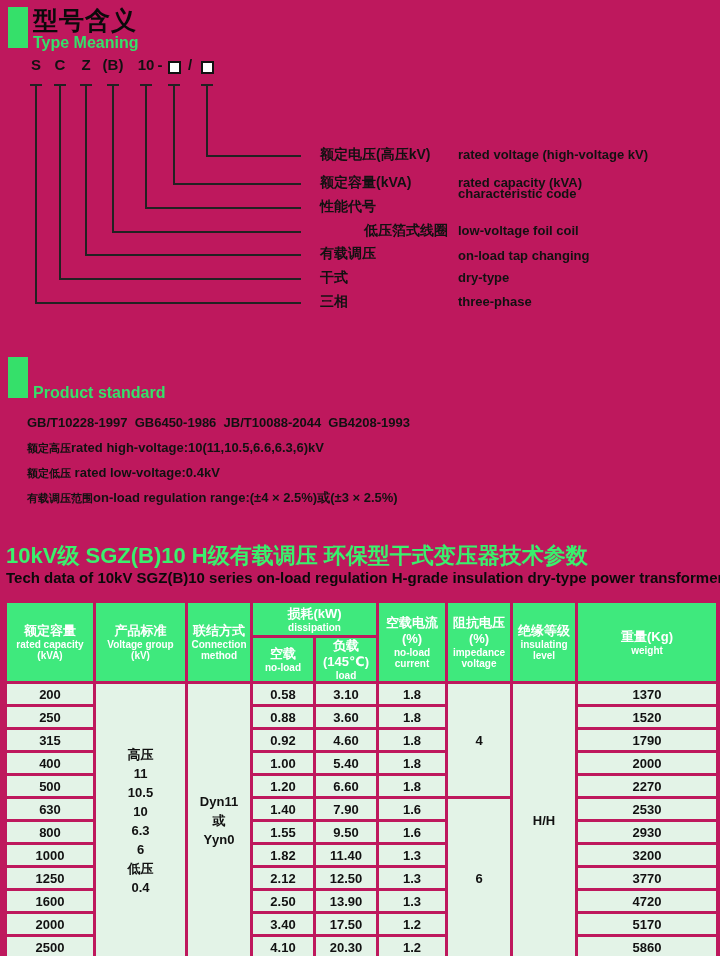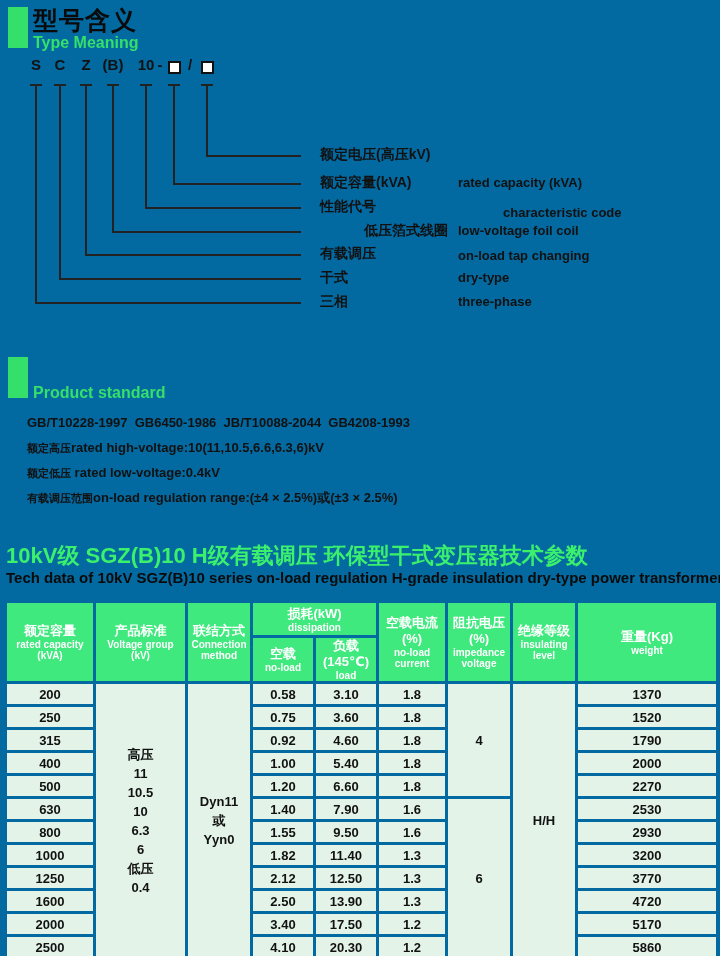--- a/index.html
+++ b/index.html
@@ -1,16 +1,16 @@
 <!DOCTYPE html>
 <html style="--accent-green: #35e06a; --title-green: #3af06d; --header-green: #3fe97d; --cell-green: #e3f3e7;"><head>
 <meta charset="utf-8">
 <style>
   html,body{margin:0;padding:0;background:#fff;}
-  .page{position:relative;width:720px;height:956px;background:#0369a1;overflow:hidden;
+  .page{position:relative;width:720px;height:956px;background:#be185d;overflow:hidden;
         font-family:"Liberation Sans","DejaVu Sans",sans-serif;color:#111;}
   .abs{position:absolute;}
   .bar{position:absolute;left:8px;width:20px;height:41px;background:var(--accent-green);}
   .h-zh{font-size:25px;font-weight:bold;color:#0a0a0a;letter-spacing:1px;white-space:nowrap;}
   .h-en{font-size:16px;font-weight:bold;color:var(--accent-green);white-space:nowrap;}
 
   
   .code-char{position:absolute;font-size:15px;font-weight:bold;color:#111;white-space:pre;}
   .code-box{position:absolute;width:9px;height:9px;border:2px solid #111;background:#fff;}
   .dline{position:absolute;background:#222;}
@@ -53,30 +53,31 @@
       <div class="code-char" style="left: 113px; top: 56px; transform: translateX(-50%);">(B)</div>
       <div class="code-char" style="left: 146px; top: 56px; transform: translateX(-50%);">10</div>
       <div class="code-char" style="left: 160px; top: 56px; transform: translateX(-50%);">-</div>
       <div class="code-box" style="left: 168px; top: 61px;"></div>
       <div class="code-char" style="left: 190px; top: 56px; transform: translateX(-50%);">/</div>
       <div class="code-box" style="left: 201px; top: 61px;"></div>
       <div class="dline" style="left: 201px; top: 84px; width: 12px; height: 2px;"></div>
       <div class="dline" style="left: 206px; top: 85px; width: 2px; height: 70px;"></div>
       <div class="dline" style="left: 206px; top: 155px; width: 95px; height: 2px;"></div>
       <div class="tm-zh" style="left: 320px; top: 146px;">额定电压(高压kV)</div>
+      <div class="tm-en" style="left: 458px; top: 147px;">rated voltage (high-voltage kV)</div>
       <div class="dline" style="left: 168px; top: 84px; width: 12px; height: 2px;"></div>
       <div class="dline" style="left: 173px; top: 85px; width: 2px; height: 98px;"></div>
       <div class="dline" style="left: 173px; top: 183px; width: 128px; height: 2px;"></div>
       <div class="tm-zh" style="left: 320px; top: 174px;">额定容量(kVA)</div>
       <div class="tm-en" style="left: 458px; top: 175px;">rated capacity (kVA)</div>
       <div class="dline" style="left: 140px; top: 84px; width: 12px; height: 2px;"></div>
       <div class="dline" style="left: 145px; top: 85px; width: 2px; height: 122px;"></div>
       <div class="dline" style="left: 145px; top: 207px; width: 156px; height: 2px;"></div>
       <div class="tm-zh" style="left: 320px; top: 198px;">性能代号</div>
-      <div class="tm-en" style="left: 458px; top: 205px; margin-left: 45px;">characteristic code</div>
+      <div class="tm-en" style="left: 458px; top: 186px;">characteristic code</div>
       <div class="dline" style="left: 107px; top: 84px; width: 12px; height: 2px;"></div>
       <div class="dline" style="left: 112px; top: 85px; width: 2px; height: 146px;"></div>
       <div class="dline" style="left: 112px; top: 231px; width: 189px; height: 2px;"></div>
       <div class="tm-zh" style="left: 320px; top: 222px; margin-left: 44px;">低压箔式线圈</div>
       <div class="tm-en" style="left: 458px; top: 223px;">low-voltage foil coil</div>
       <div class="dline" style="left: 80px; top: 84px; width: 12px; height: 2px;"></div>
       <div class="dline" style="left: 85px; top: 85px; width: 2px; height: 169px;"></div>
       <div class="dline" style="left: 85px; top: 254px; width: 216px; height: 2px;"></div>
       <div class="tm-zh" style="left: 320px; top: 245px;">有载调压</div>
       <div class="tm-en" style="left: 458px; top: 248px;">on-load tap changing</div>
@@ -194,21 +195,21 @@
           </td>
           <td>0.58</td>
           <td>3.10</td>
           <td>1.8</td>
           <td rowspan="5">4</td>
           <td rowspan="12">H/H</td>
           <td>1370</td>
         </tr>
         <tr>
           <td>250</td>
-          <td>0.75</td>
+          <td>0.88</td>
           <td>3.60</td>
           <td>1.8</td>
           <td>1520</td>
         </tr>
         <tr>
           <td>315</td>
           <td>0.92</td>
           <td>4.60</td>
           <td>1.8</td>
           <td>1790</td>

